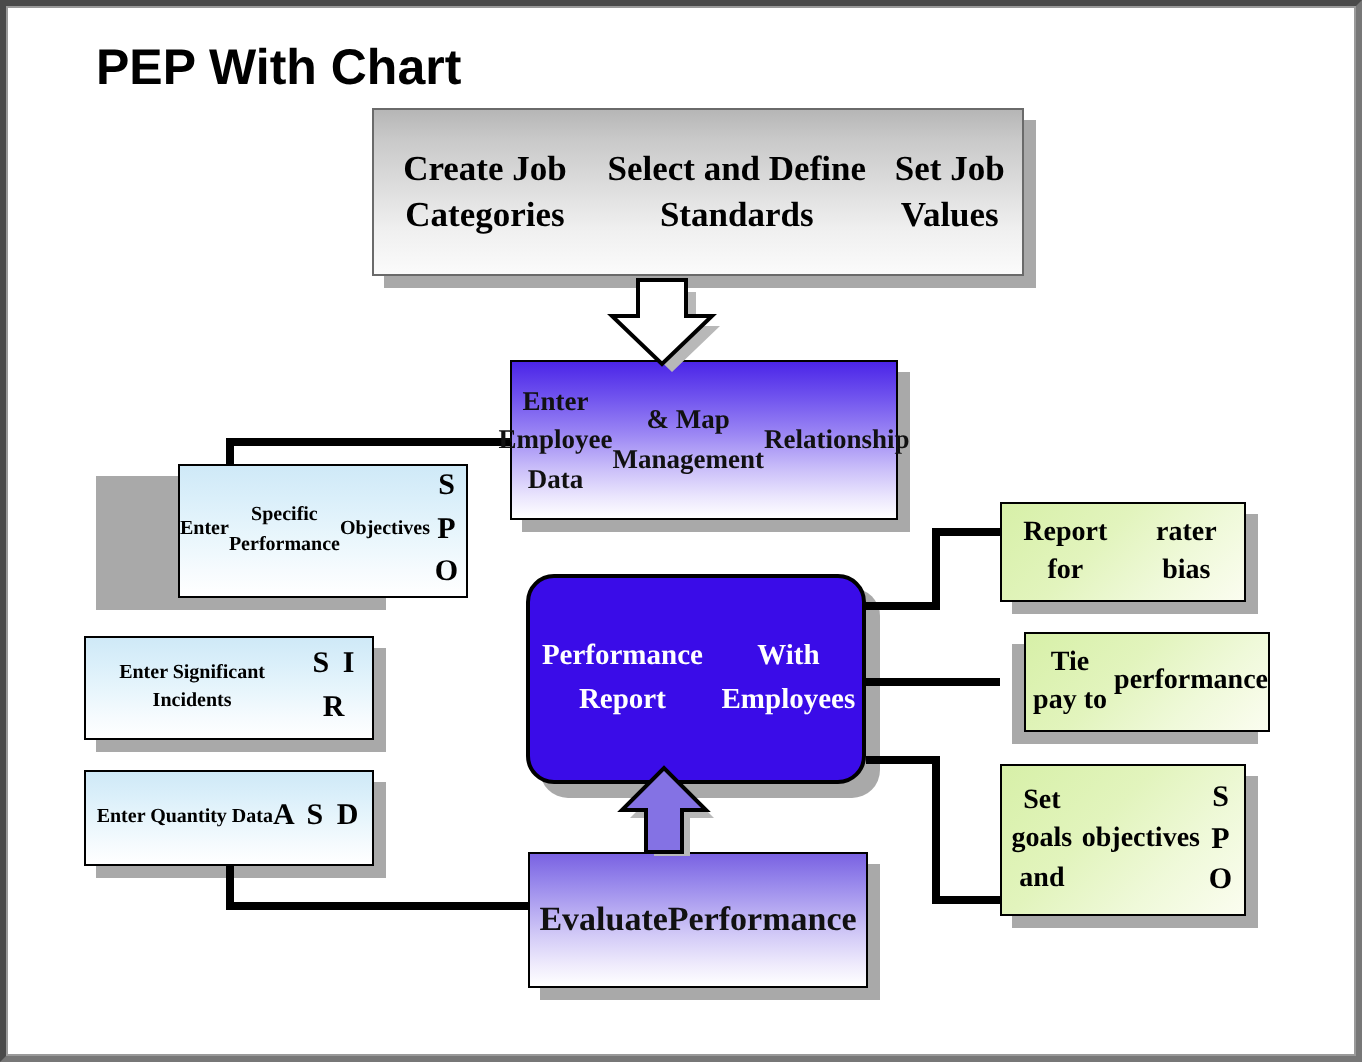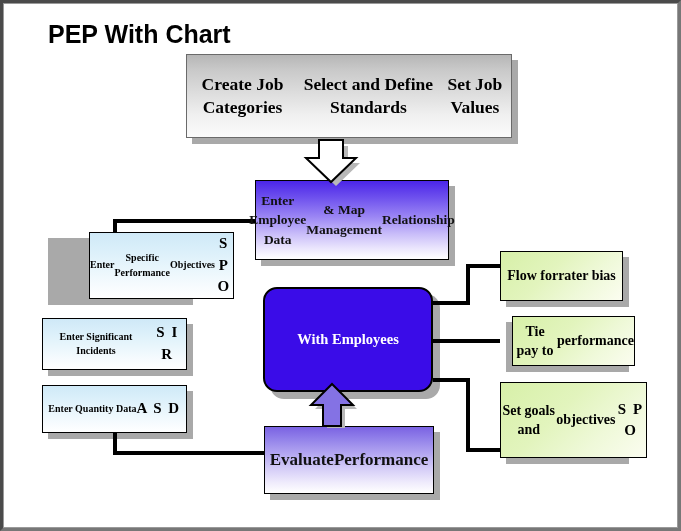--- a/index.html
+++ b/index.html
@@ -138,21 +138,21 @@
   
   .box-green {
     background: linear-gradient(135deg, #d7f0a8 0%, #e2f4bd 40%, #eff9d9 70%, #fbfdf0 100%);
     font-weight: bold;
     color: #000000;
   }
   #box-bias { left: 500px; top: 251px; width: 123px; height: 50px; font-size: 14px; line-height: 1.38; }
   #shadow-bias { left: 506px; top: 257px; width: 123px; height: 50px; }
   #box-tiepay { left: 500px; top: 316px; width: 123px; height: 50px; font-size: 14px; line-height: 1.38; margin-left: 12px; }
   #shadow-tiepay { left: 506px; top: 322px; width: 123px; height: 50px; }
-  #box-goals { left: 500px; top: 382px; width: 147px; height: 76px; font-size: 14px; line-height: 1.38; justify-content: center; }
+  #box-goals { left: 500px; top: 382px; width: 123px; height: 76px; font-size: 14px; line-height: 1.38; justify-content: center; }
   #shadow-goals { left: 506px; top: 388px; width: 123px; height: 76px; }
   .green-acr { font-size: 15px; letter-spacing: 1.5px; }
 
   
   #connectors {
     position: absolute;
     left: 0; top: 0;
     width: 681px; height: 531px;
     z-index: 4;
   }
@@ -227,30 +227,31 @@
     <span class="line-1">Enter Significant Incidents</span>
     <span class="line-1 big-acr">S I R</span>
   </div>
 
   <div class="box box-blue" id="box-asd">
     <span class="line-1">Enter Quantity Data</span>
     <span class="line-1 big-acr">A S D</span>
   </div>
 
   <div class="box" id="box-printout">
+    <span class="line-1">Performance Report</span>
     <span class="line-1">With Employees</span>
   </div>
 
   <div class="box" id="box-evaluate">
     <span class="line-1">Evaluate</span>
     <span class="line-1">Performance</span>
   </div>
 
   <div class="box box-green" id="box-bias">
-    <span class="line-1">Flow for</span>
+    <span class="line-1">Report for</span>
     <span class="line-1">rater bias</span>
   </div>
 
   <div class="box box-green" id="box-tiepay">
     <span class="line-1">Tie pay to</span>
     <span class="line-1">performance</span>
   </div>
 
   <div class="box box-green" id="box-goals">
     <span class="line-1">Set goals and</span>

